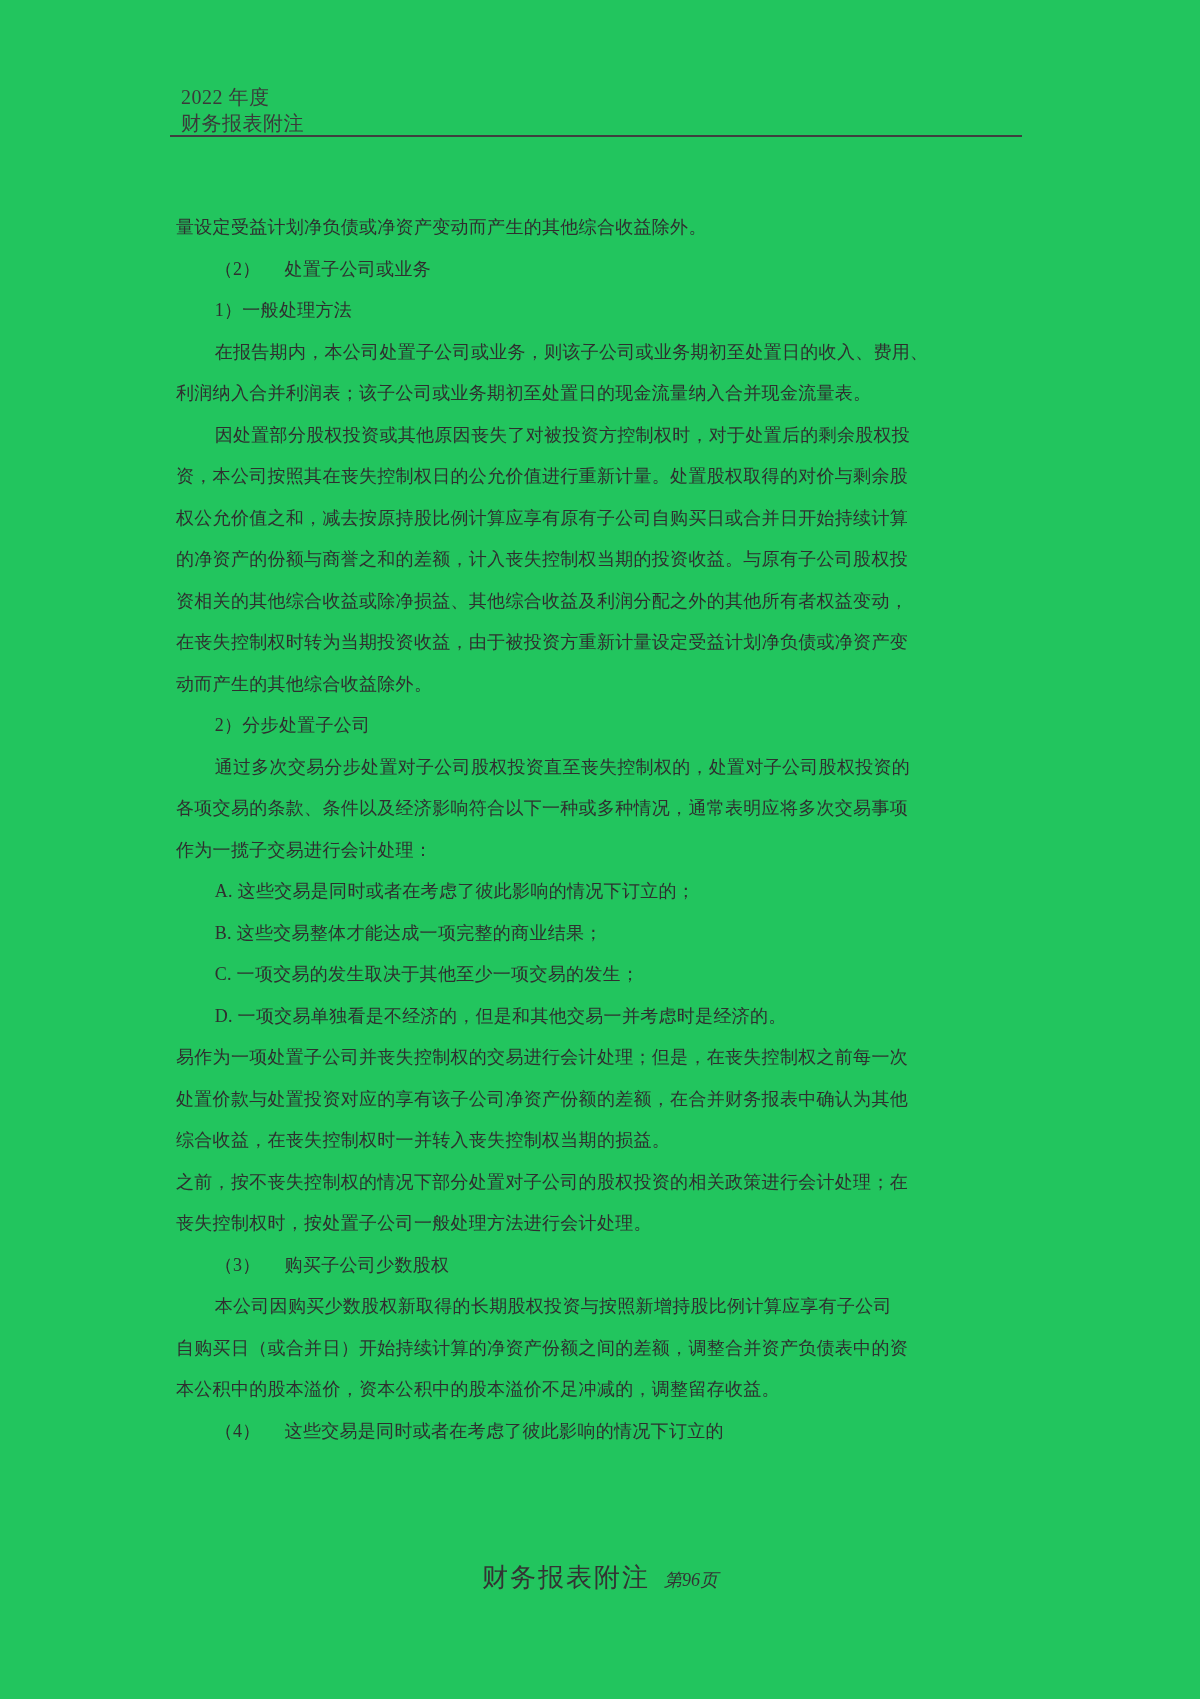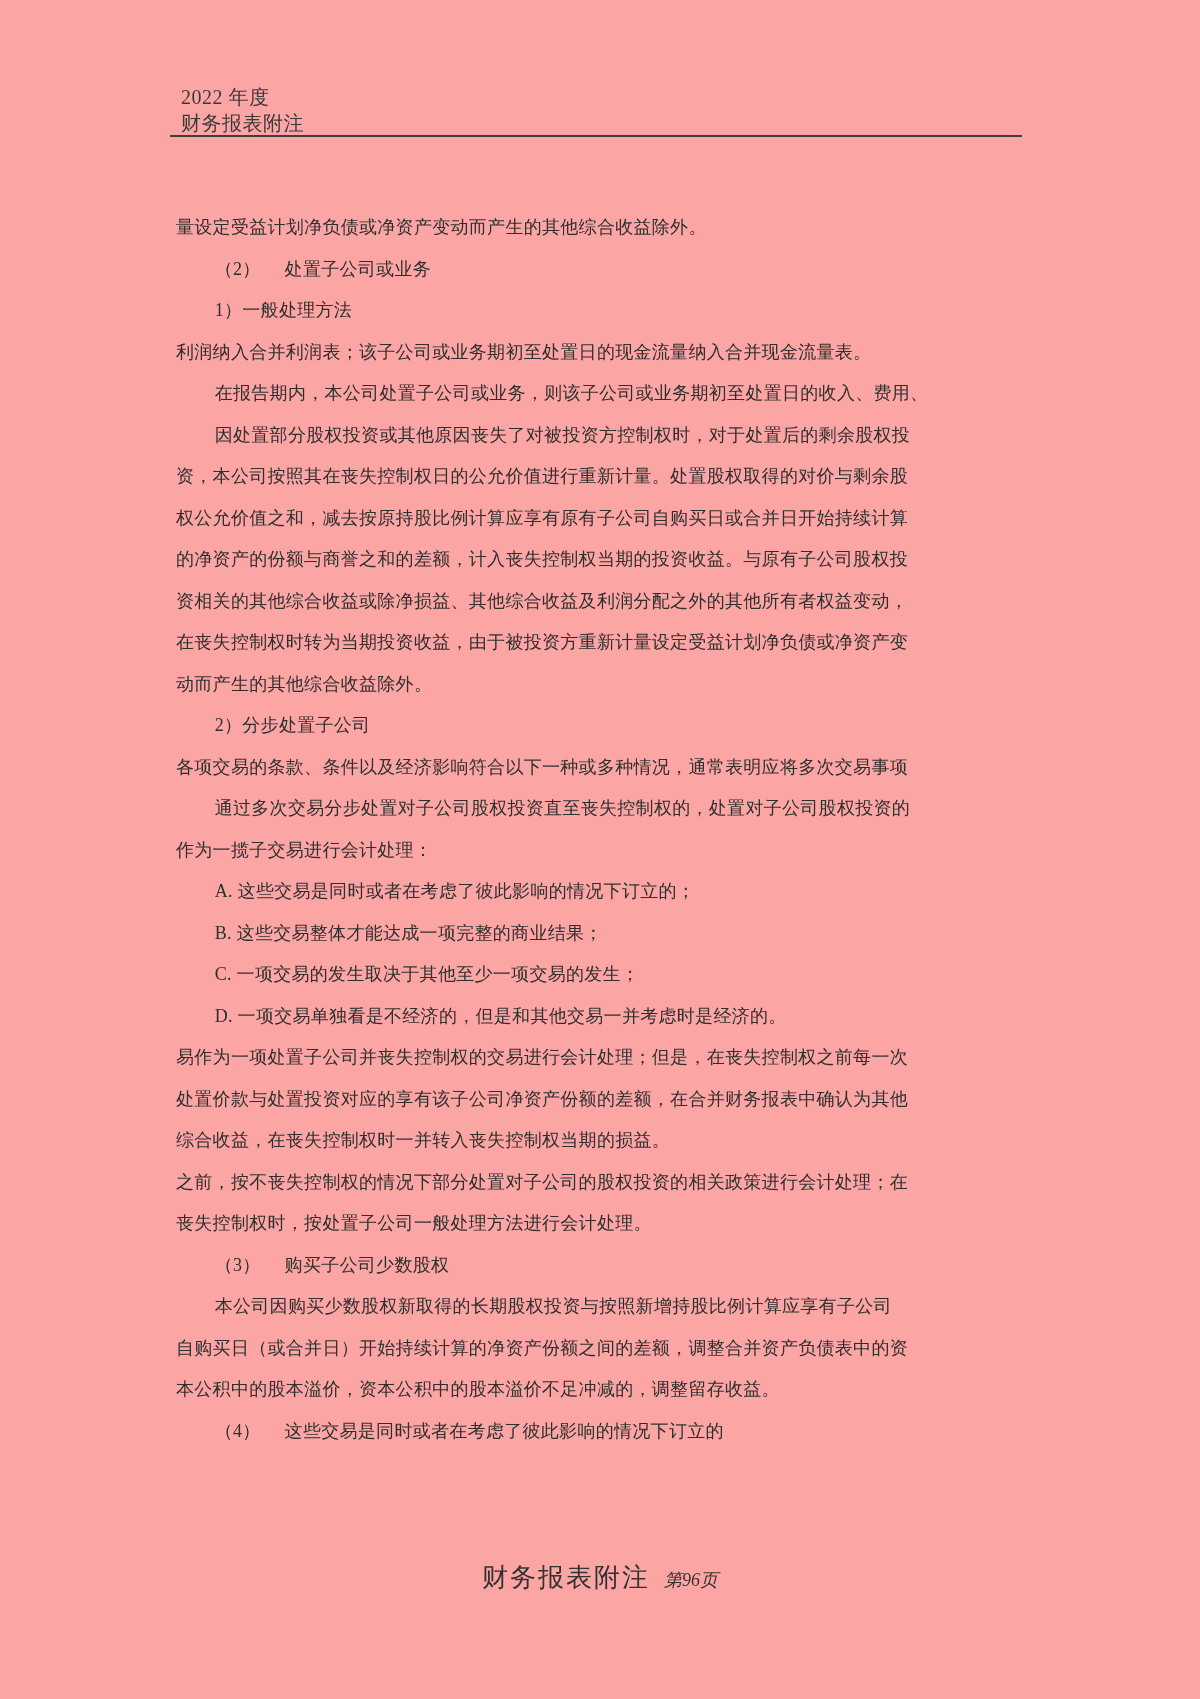--- a/index.html
+++ b/index.html
@@ -5,21 +5,21 @@
   html, body {
     margin: 0;
     padding: 0;
     background: #e8e8e8;
   }
   .page {
     position: relative;
     width: 1200px;
     height: 1699px;
     margin: 0 auto;
-    background: #fca5a5;
+    background: #22c55e;
     overflow: hidden;
     font-family: "Liberation Serif", "DejaVu Serif", serif;
     color: #313131;
   }
   
   .doc-header {
     position: absolute;
     left: 181px;
     top: 84px;
     font-size: 20px;
@@ -87,32 +87,32 @@
     <div>2022 年度</div>
     <div>财务报表附注</div>
   </div>
 
   <div class="header-rule"></div>
 
   <div class="doc-body" id="body-text">
       <div class="bline">量设定受益计划净负债或净资产变动而产生的其他综合收益除外。</div>
       <div class="bline indent"><span class="head-num">（2）</span><span>处置子公司或业务</span></div>
       <div class="bline indent">1）一般处理方法</div>
+      <div class="bline indent">在报告期内，本公司处置子公司或业务，则该子公司或业务期初至处置日的收入、费用、</div>
       <div class="bline">利润纳入合并利润表；该子公司或业务期初至处置日的现金流量纳入合并现金流量表。</div>
-      <div class="bline indent">在报告期内，本公司处置子公司或业务，则该子公司或业务期初至处置日的收入、费用、</div>
       <div class="bline indent">因处置部分股权投资或其他原因丧失了对被投资方控制权时，对于处置后的剩余股权投</div>
       <div class="bline">资，本公司按照其在丧失控制权日的公允价值进行重新计量。处置股权取得的对价与剩余股</div>
       <div class="bline">权公允价值之和，减去按原持股比例计算应享有原有子公司自购买日或合并日开始持续计算</div>
       <div class="bline">的净资产的份额与商誉之和的差额，计入丧失控制权当期的投资收益。与原有子公司股权投</div>
       <div class="bline">资相关的其他综合收益或除净损益、其他综合收益及利润分配之外的其他所有者权益变动，</div>
       <div class="bline">在丧失控制权时转为当期投资收益，由于被投资方重新计量设定受益计划净负债或净资产变</div>
       <div class="bline">动而产生的其他综合收益除外。</div>
       <div class="bline indent">2）分步处置子公司</div>
+      <div class="bline indent">通过多次交易分步处置对子公司股权投资直至丧失控制权的，处置对子公司股权投资的</div>
       <div class="bline">各项交易的条款、条件以及经济影响符合以下一种或多种情况，通常表明应将多次交易事项</div>
-      <div class="bline indent">通过多次交易分步处置对子公司股权投资直至丧失控制权的，处置对子公司股权投资的</div>
       <div class="bline">作为一揽子交易进行会计处理：</div>
       <div class="bline indent">A. 这些交易是同时或者在考虑了彼此影响的情况下订立的；</div>
       <div class="bline indent">B. 这些交易整体才能达成一项完整的商业结果；</div>
       <div class="bline indent">C. 一项交易的发生取决于其他至少一项交易的发生；</div>
       <div class="bline indent">D. 一项交易单独看是不经济的，但是和其他交易一并考虑时是经济的。</div>
       <div class="bline">易作为一项处置子公司并丧失控制权的交易进行会计处理；但是，在丧失控制权之前每一次</div>
       <div class="bline">处置价款与处置投资对应的享有该子公司净资产份额的差额，在合并财务报表中确认为其他</div>
       <div class="bline">综合收益，在丧失控制权时一并转入丧失控制权当期的损益。</div>
       <div class="bline">之前，按不丧失控制权的情况下部分处置对子公司的股权投资的相关政策进行会计处理；在</div>
       <div class="bline">丧失控制权时，按处置子公司一般处理方法进行会计处理。</div>

